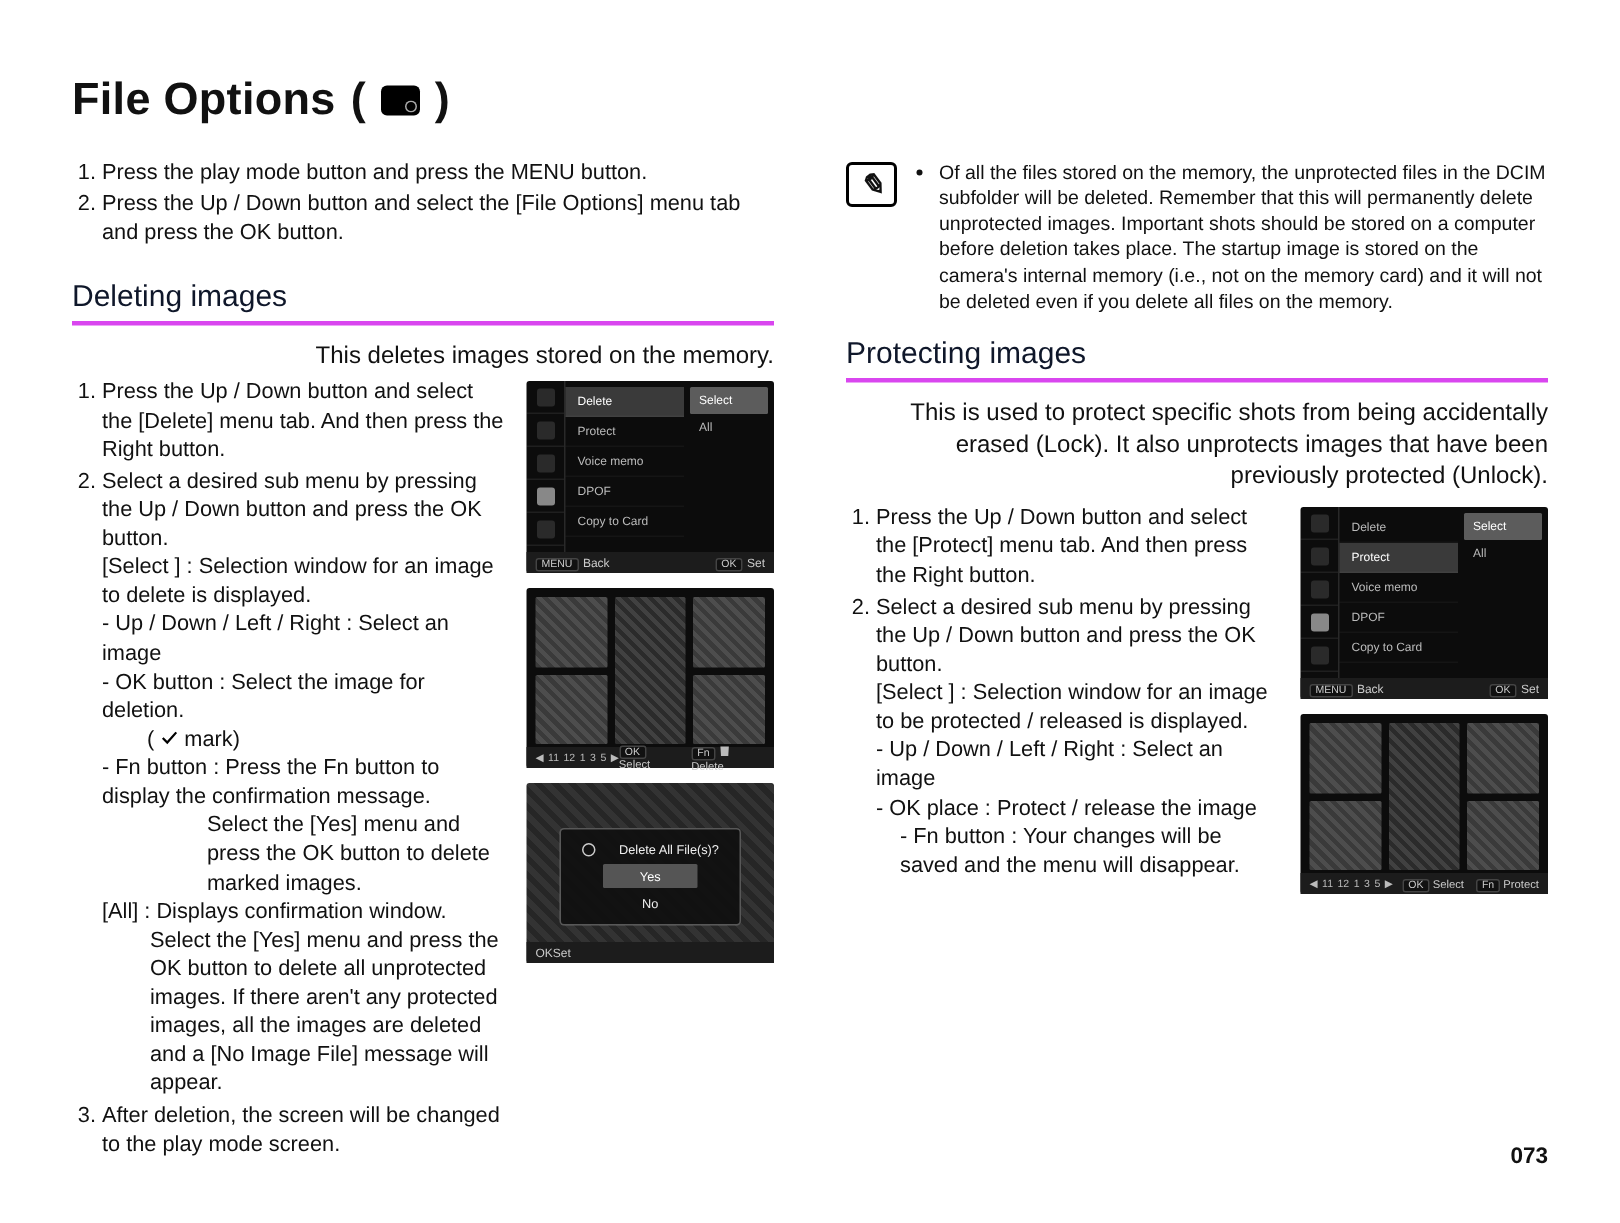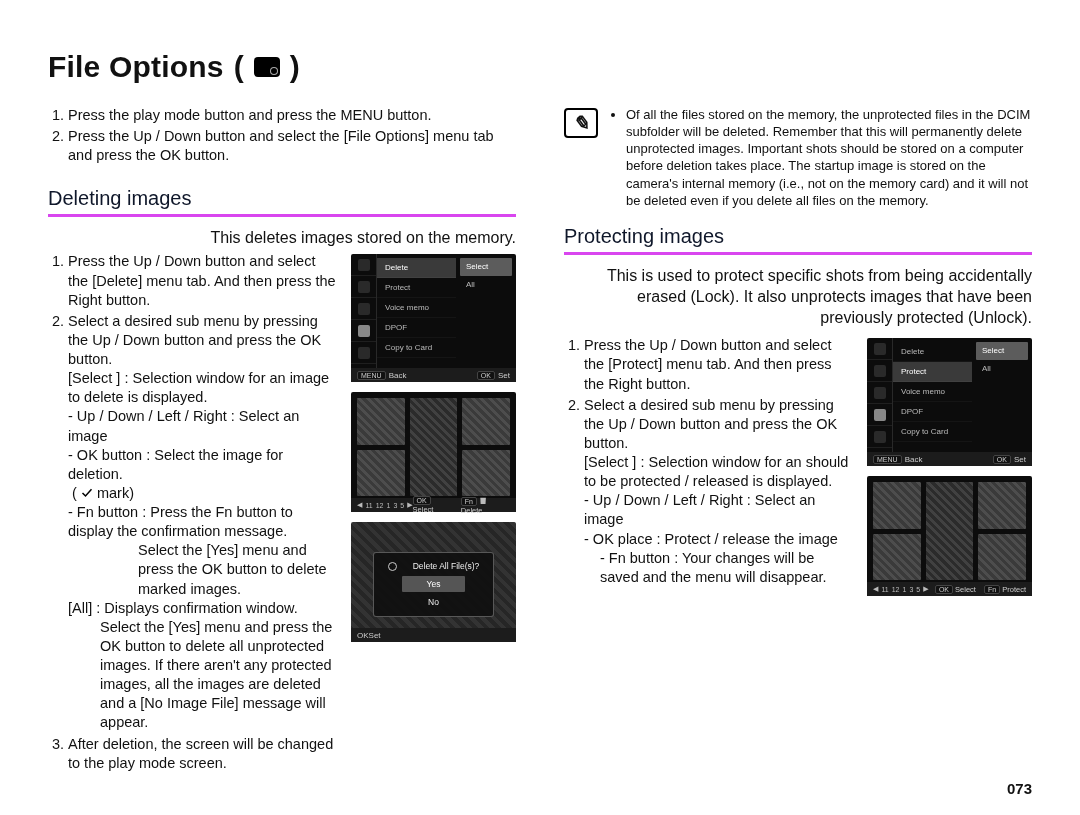--- a/index.html
+++ b/index.html
@@ -49,21 +49,21 @@
   .dialog-shot .dialog .drow { height:16px; line-height:16px;}
   .dialog-shot .dialog .drow.sel { background:#555; color:#fff; margin:2px 28px; border-radius:1px;}
   .dialog-shot .dialog .dtitle { display:flex; align-items:center; justify-content:center; gap:16px;}
   .dialog-shot .dialog .circ { width:9px; height:9px; border:1px solid #ccc; border-radius:50%; display:inline-block;}
   .dialog-shot .footer { position:absolute; left:0; right:0; bottom:0; height:14px; background:#1c1c1c; display:flex; align-items:center; padding:0 6px; color:#ccc; font-size:8px;}
   .note-box { display:flex; gap:12px; align-items:flex-start; margin-bottom: 14px;}
   .note-icon { width:34px; height:30px; border:2px solid #000; border-radius:4px; display:flex; align-items:center; justify-content:center; font-style:italic; font-family: Georgia, serif; font-size:20px; flex-shrink:0; margin-top:2px;}
   .note-icon .pen { font-weight:bold; }
   .note-text { font-size: 13px; line-height: 1.32; }
   .note-text ul { list-style: disc; padding-left: 16px; }
-  .page-num { position:absolute; right:48px; bottom:18px; font-weight:700; font-size:15px;}
+  .page-num { position:absolute; right:48px; bottom:36px; font-weight:700; font-size:15px;}
   .pagenums { display:flex; gap:3px; align-items:center;}
   .pagenums span { font-size:7px; color:#bbb;}
   .pnarrow { font-size:9px; color:#bbb; }
   .btnlbl2 { background:#111; border:1px solid #444; padding:0 3px; border-radius:2px; font-size:7px;}
   .trash { width:8px;height:9px; display:inline-block; background:#bbb; clip-path: polygon(15% 25%,85% 25%,80% 100%,20% 100%); position:relative; }
   .trash::before { content:""; position:absolute; left:10%; right:10%; top:-25%; height:22%; background:#bbb;}
 </style>
 </head>
 <body>
 
@@ -92,21 +92,21 @@
 
       <div class="body-area">
         <div class="text-area">
           <ol>
             <li>Press the Up / Down button and select the [Delete] menu tab. And then press the Right button.</li>
             <li>
               <span>Select a desired sub menu by pressing the Up / Down button and press the OK button.</span>
               <span class="sub" style="margin-left:0">[Select ] : Selection window for an image to delete is displayed.</span>
               <span class="sub" style="margin-left:0">- Up / Down / Left / Right : Select an image</span>
               <span class="sub" style="margin-left:0">- OK button : Select the image for deletion.</span>
-              <span class="sub" style="margin-left:4px">
+              <span class="sub" style="margin-left:30px">
                 <span>(</span>
                 <span class="check">
                   <svg viewBox="0 0 16 16">
                       <path d="M2 8 L6 12 L14 3" stroke="#000" stroke-width="2" fill="none"></path>
                     </svg>
                 </span>
                 <span>mark)</span>
               </span>
               <span class="sub" style="margin-left:0">- Fn button : Press the Fn button to display the confirmation message.</span>
               <span class="sub" style="margin-left:70px; display:block">Select the [Yes] menu and press the OK button to delete marked images.</span>
@@ -212,21 +212,21 @@
 
       <h2 class="section">Protecting images</h2>
       <p class="lead">This is used to protect specific shots from being accidentally erased (Lock). It also unprotects images that have been previously protected (Unlock).</p>
 
       <div class="body-area" style="margin-top:8px">
         <div class="text-area">
           <ol>
             <li>Press the Up / Down button and select the [Protect] menu tab. And then press the Right button.</li>
             <li>
               <span>Select a desired sub menu by pressing the Up / Down button and press the OK button.</span>
-              <span class="sub" style="margin-left:0">[Select ] : Selection window for an should to be protected / released is displayed.</span>
+              <span class="sub" style="margin-left:0">[Select ] : Selection window for an image to be protected / released is displayed.</span>
               <span class="sub" style="margin-left:0">- Up / Down / Left / Right : Select an image</span>
               <span class="sub" style="margin-left:0">- OK place : Protect / release the image</span>
               <span class="sub" style="margin-left:16px">- Fn button : Your changes will be saved and the menu will disappear.</span>
             </li>
           </ol>
         </div>
 
         <div class="thumbs">
           <div class="lcd menu">
             <div class="side">

